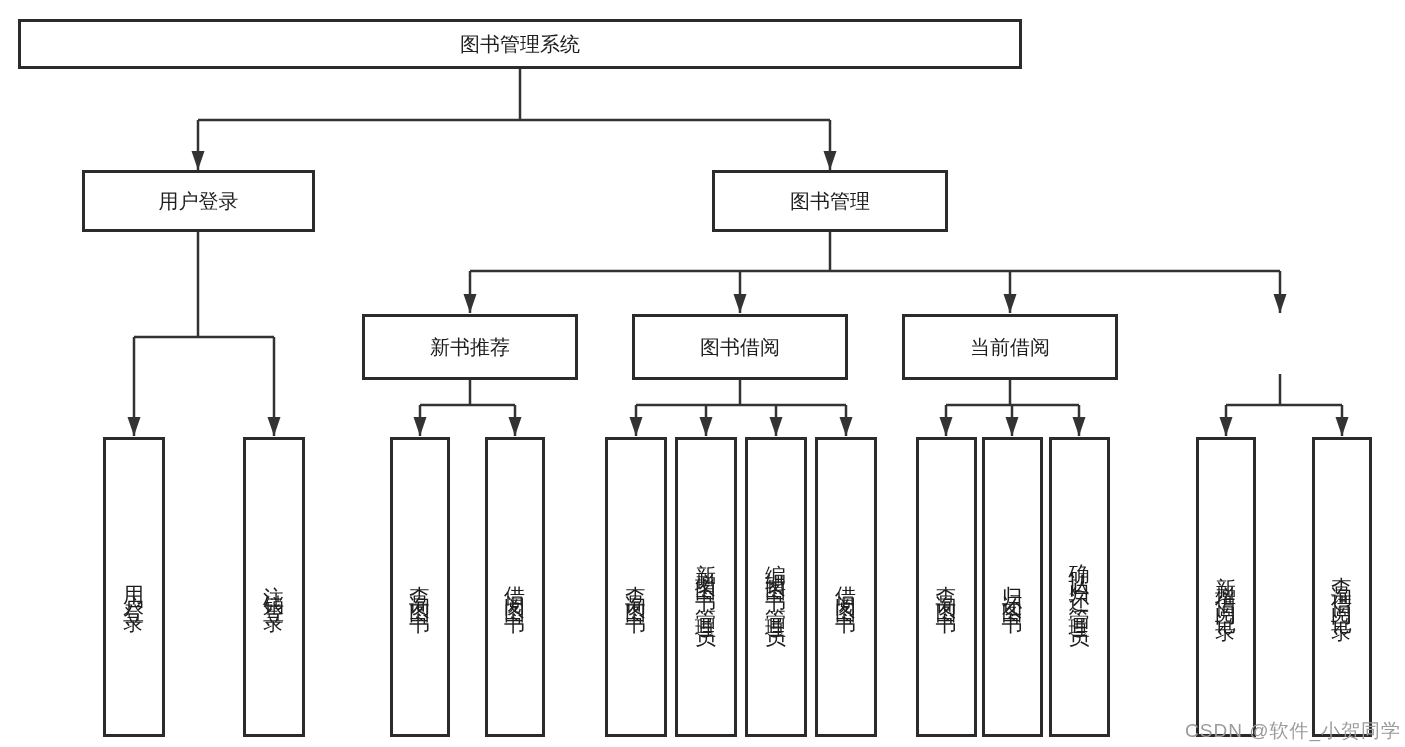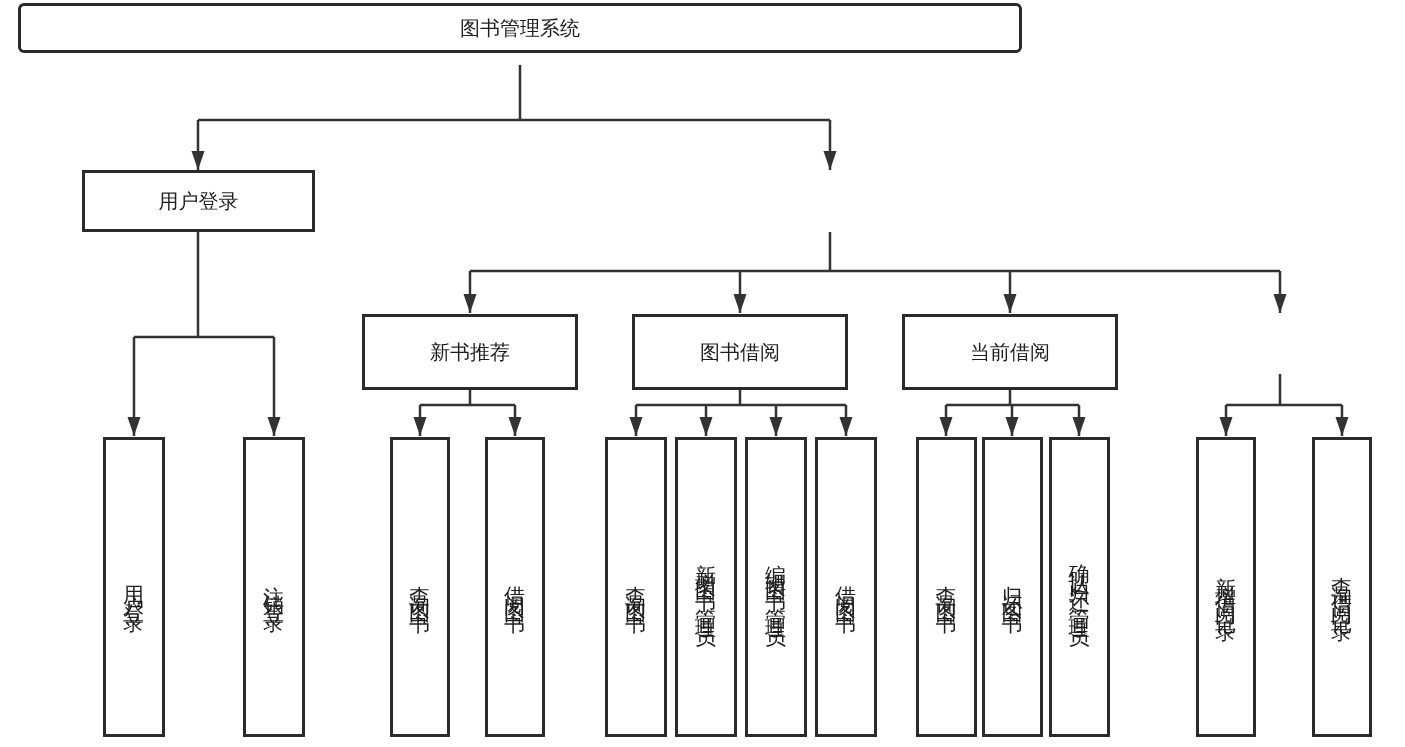--- a/index.html
+++ b/index.html
@@ -45,24 +45,24 @@
   .watermark {
     position: absolute;
     right: 4px;
     bottom: 3px;
     font-size: 19px;
     color: #9b9b9b;
     z-index: 5;
     letter-spacing: 1px;
   }
   
-  .n-root   { left: 18px;   top: 3px;  width: 1004px; height: 50px; border-radius: 6px; }
+  .n-root   { left: 18px;   top: 19px;  width: 1004px; height: 50px; }
   .n-login  { left: 82px;   top: 170px; width: 233px;  height: 62px; }
   .n-mgmt   { left: 712px;  top: 170px; width: 236px;  height: 62px; }
-  .n-l3     { top: 314px; height: 76px; text-align: right; }
+  .n-l3     { top: 314px; height: 66px; text-align: right; }
   .n-newrec { left: 362px;  width: 216px; }
   .n-borrow { left: 632px;  width: 216px; }
   .n-currnt { left: 902px;  width: 216px; }
   .n-record { left: 1172px; width: 216px; }
   .leaf     { top: 437px; height: 300px; width: 62px; }
   .lf-1  { left: 103px; }
   .lf-2  { left: 243px; }
   .lf-3  { left: 390px; width: 60px; }
   .lf-4  { left: 485px; width: 60px; }
   .lf-5  { left: 605px; }
@@ -119,20 +119,21 @@
 
       <path d="M1280,374 V405 M1226,405 H1342"></path>
       <path d="M1226,405 V436" marker-end="url(#arrow)"></path>
       <path d="M1342,405 V436" marker-end="url(#arrow)"></path>
     </g>
   </svg>
 
   <div class="node n-root">图书管理系统</div>
 
   <div class="node n-login">用户登录</div>
+  <div class="node n-mgmt">图书管理</div>
 
   <div class="node n-l3 n-newrec">新书推荐</div>
   <div class="node n-l3 n-currnt">当前借阅</div>
   <div class="node n-l3 n-borrow">图书借阅</div>
 
   <div class="node leaf lf-1">
     <span class="vtext">用户登录</span>
   </div>
   <div class="node leaf lf-2">
     <span class="vtext">注销登录</span>
@@ -168,14 +169,15 @@
     <span class="vtext">确认归还（管理员）</span>
   </div>
 
   <div class="node leaf lf-12">
     <span class="vtext">新增借阅记录</span>
   </div>
   <div class="node leaf lf-13">
     <span class="vtext">查询借阅记录</span>
   </div>
 
+  <div class="watermark">CSDN @软件_小贺同学</div>
 
 </div>
 
 </body></html>

